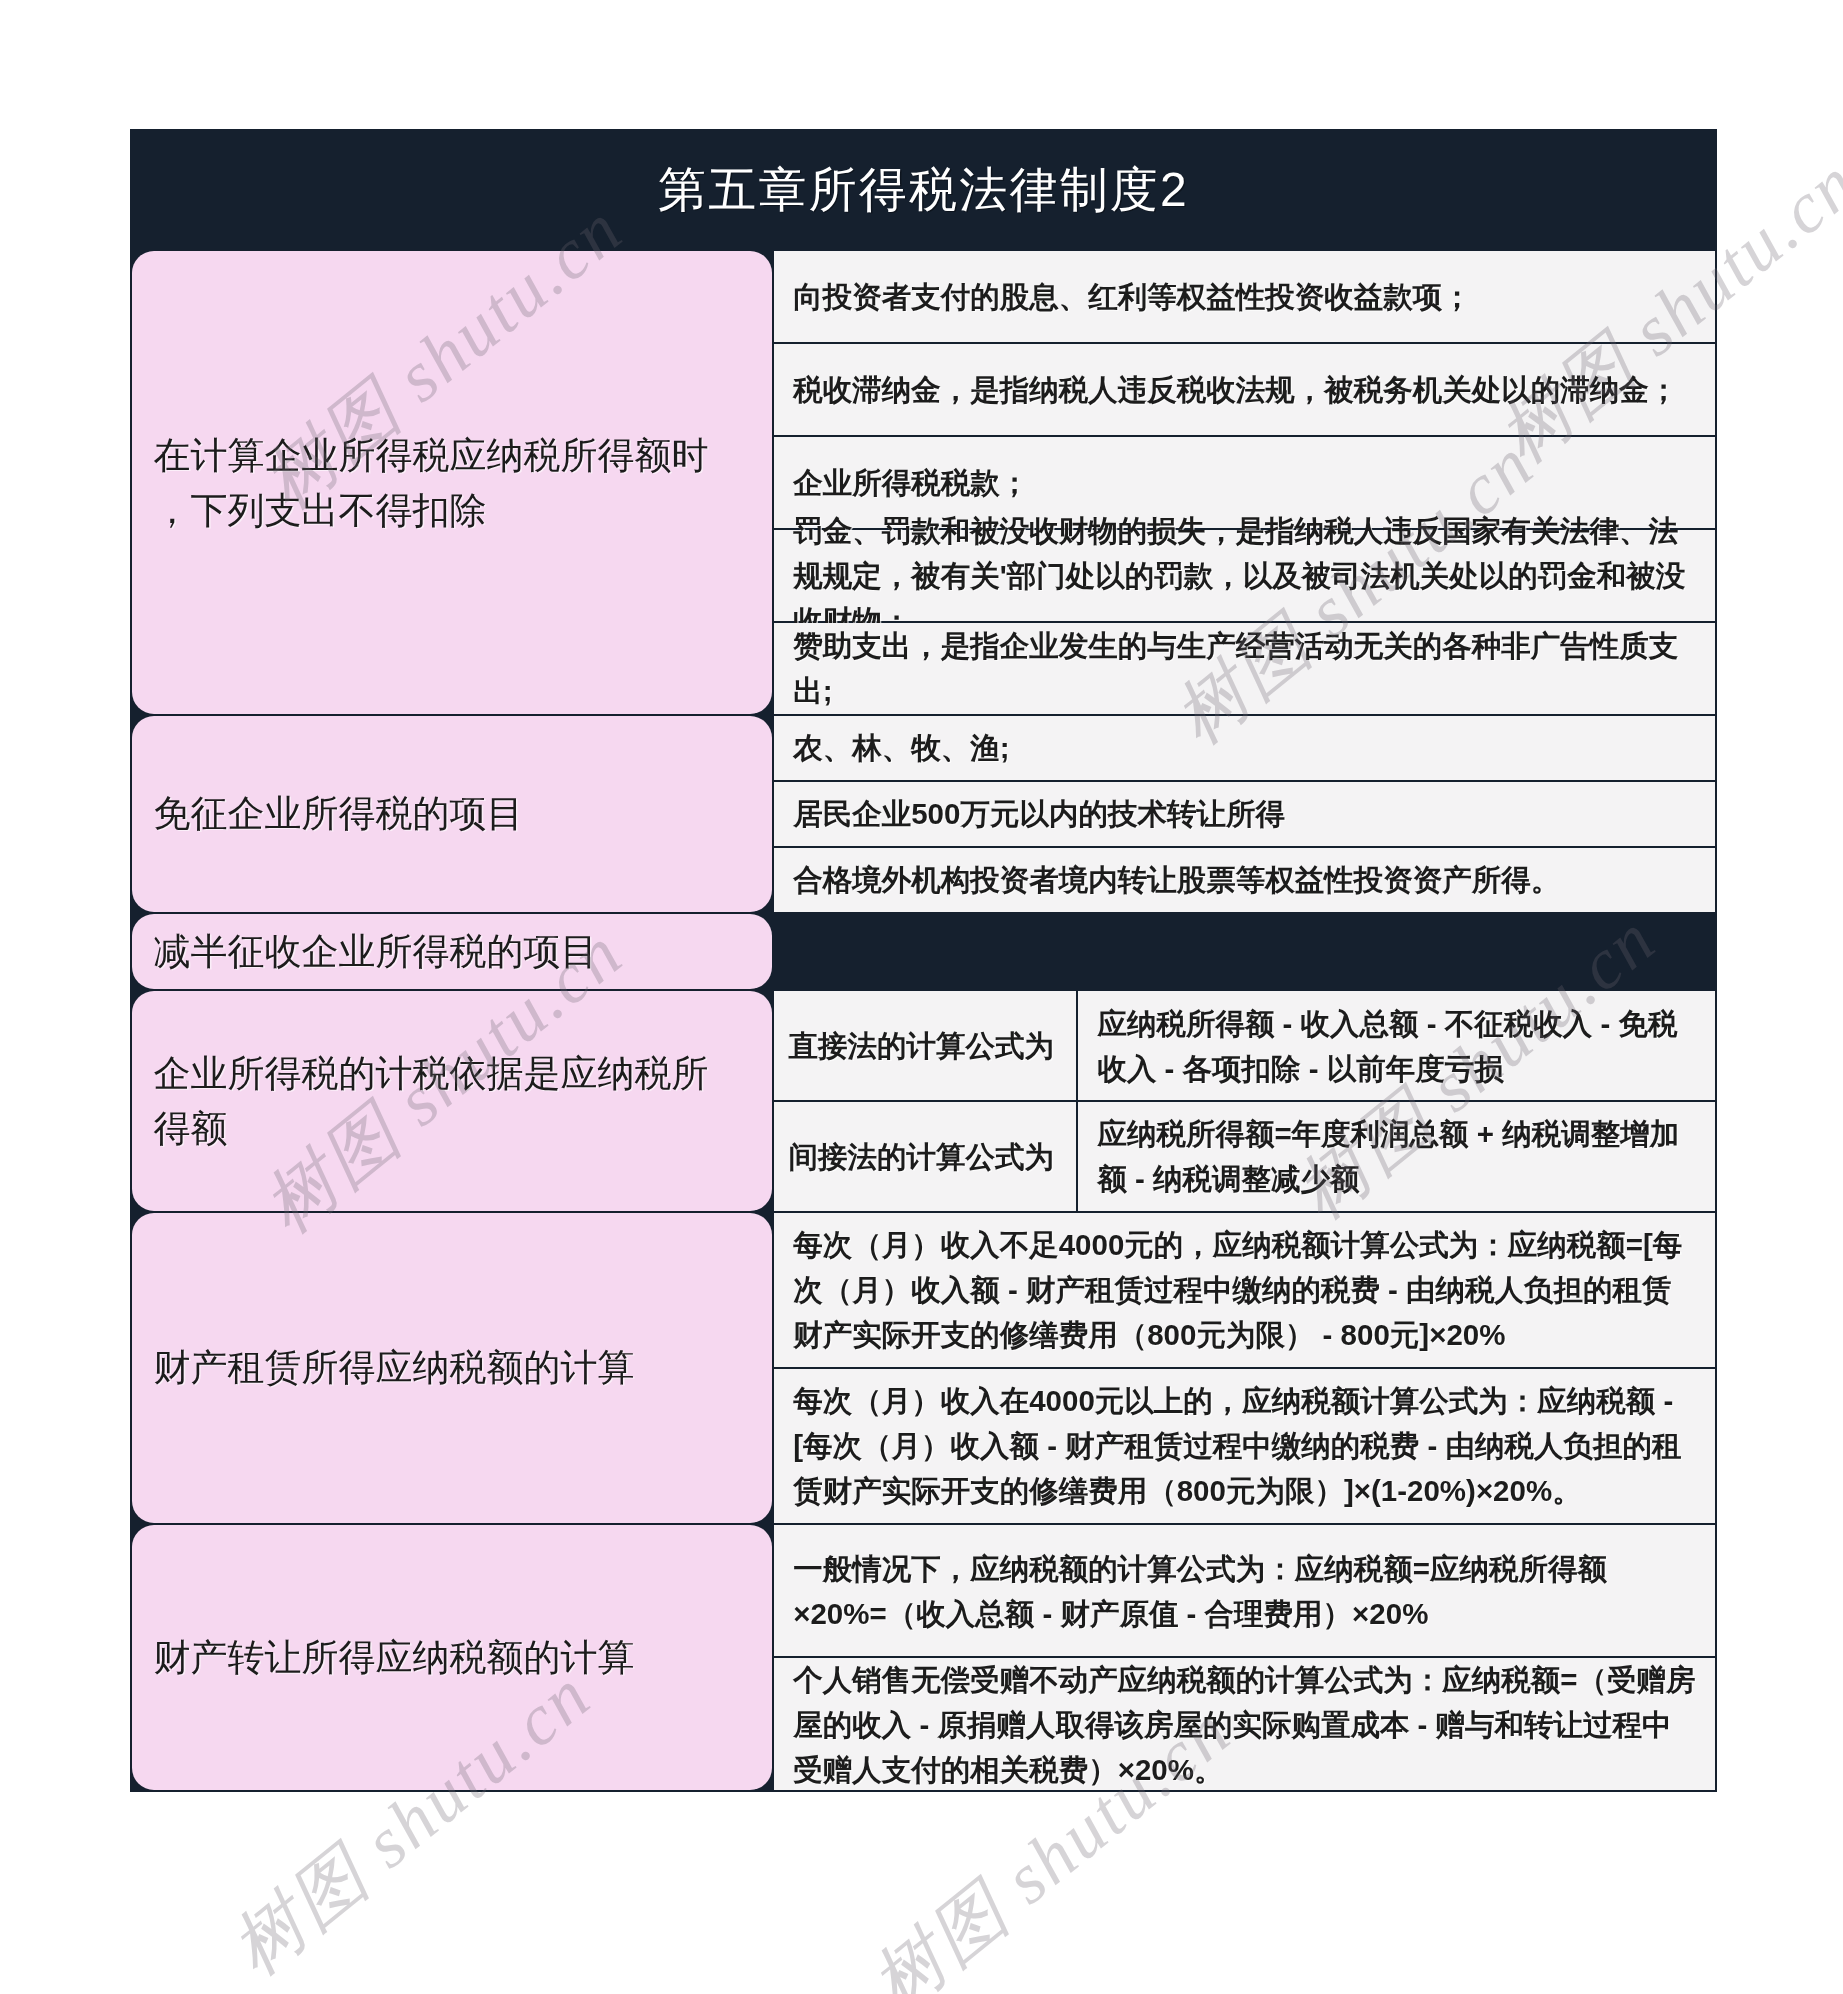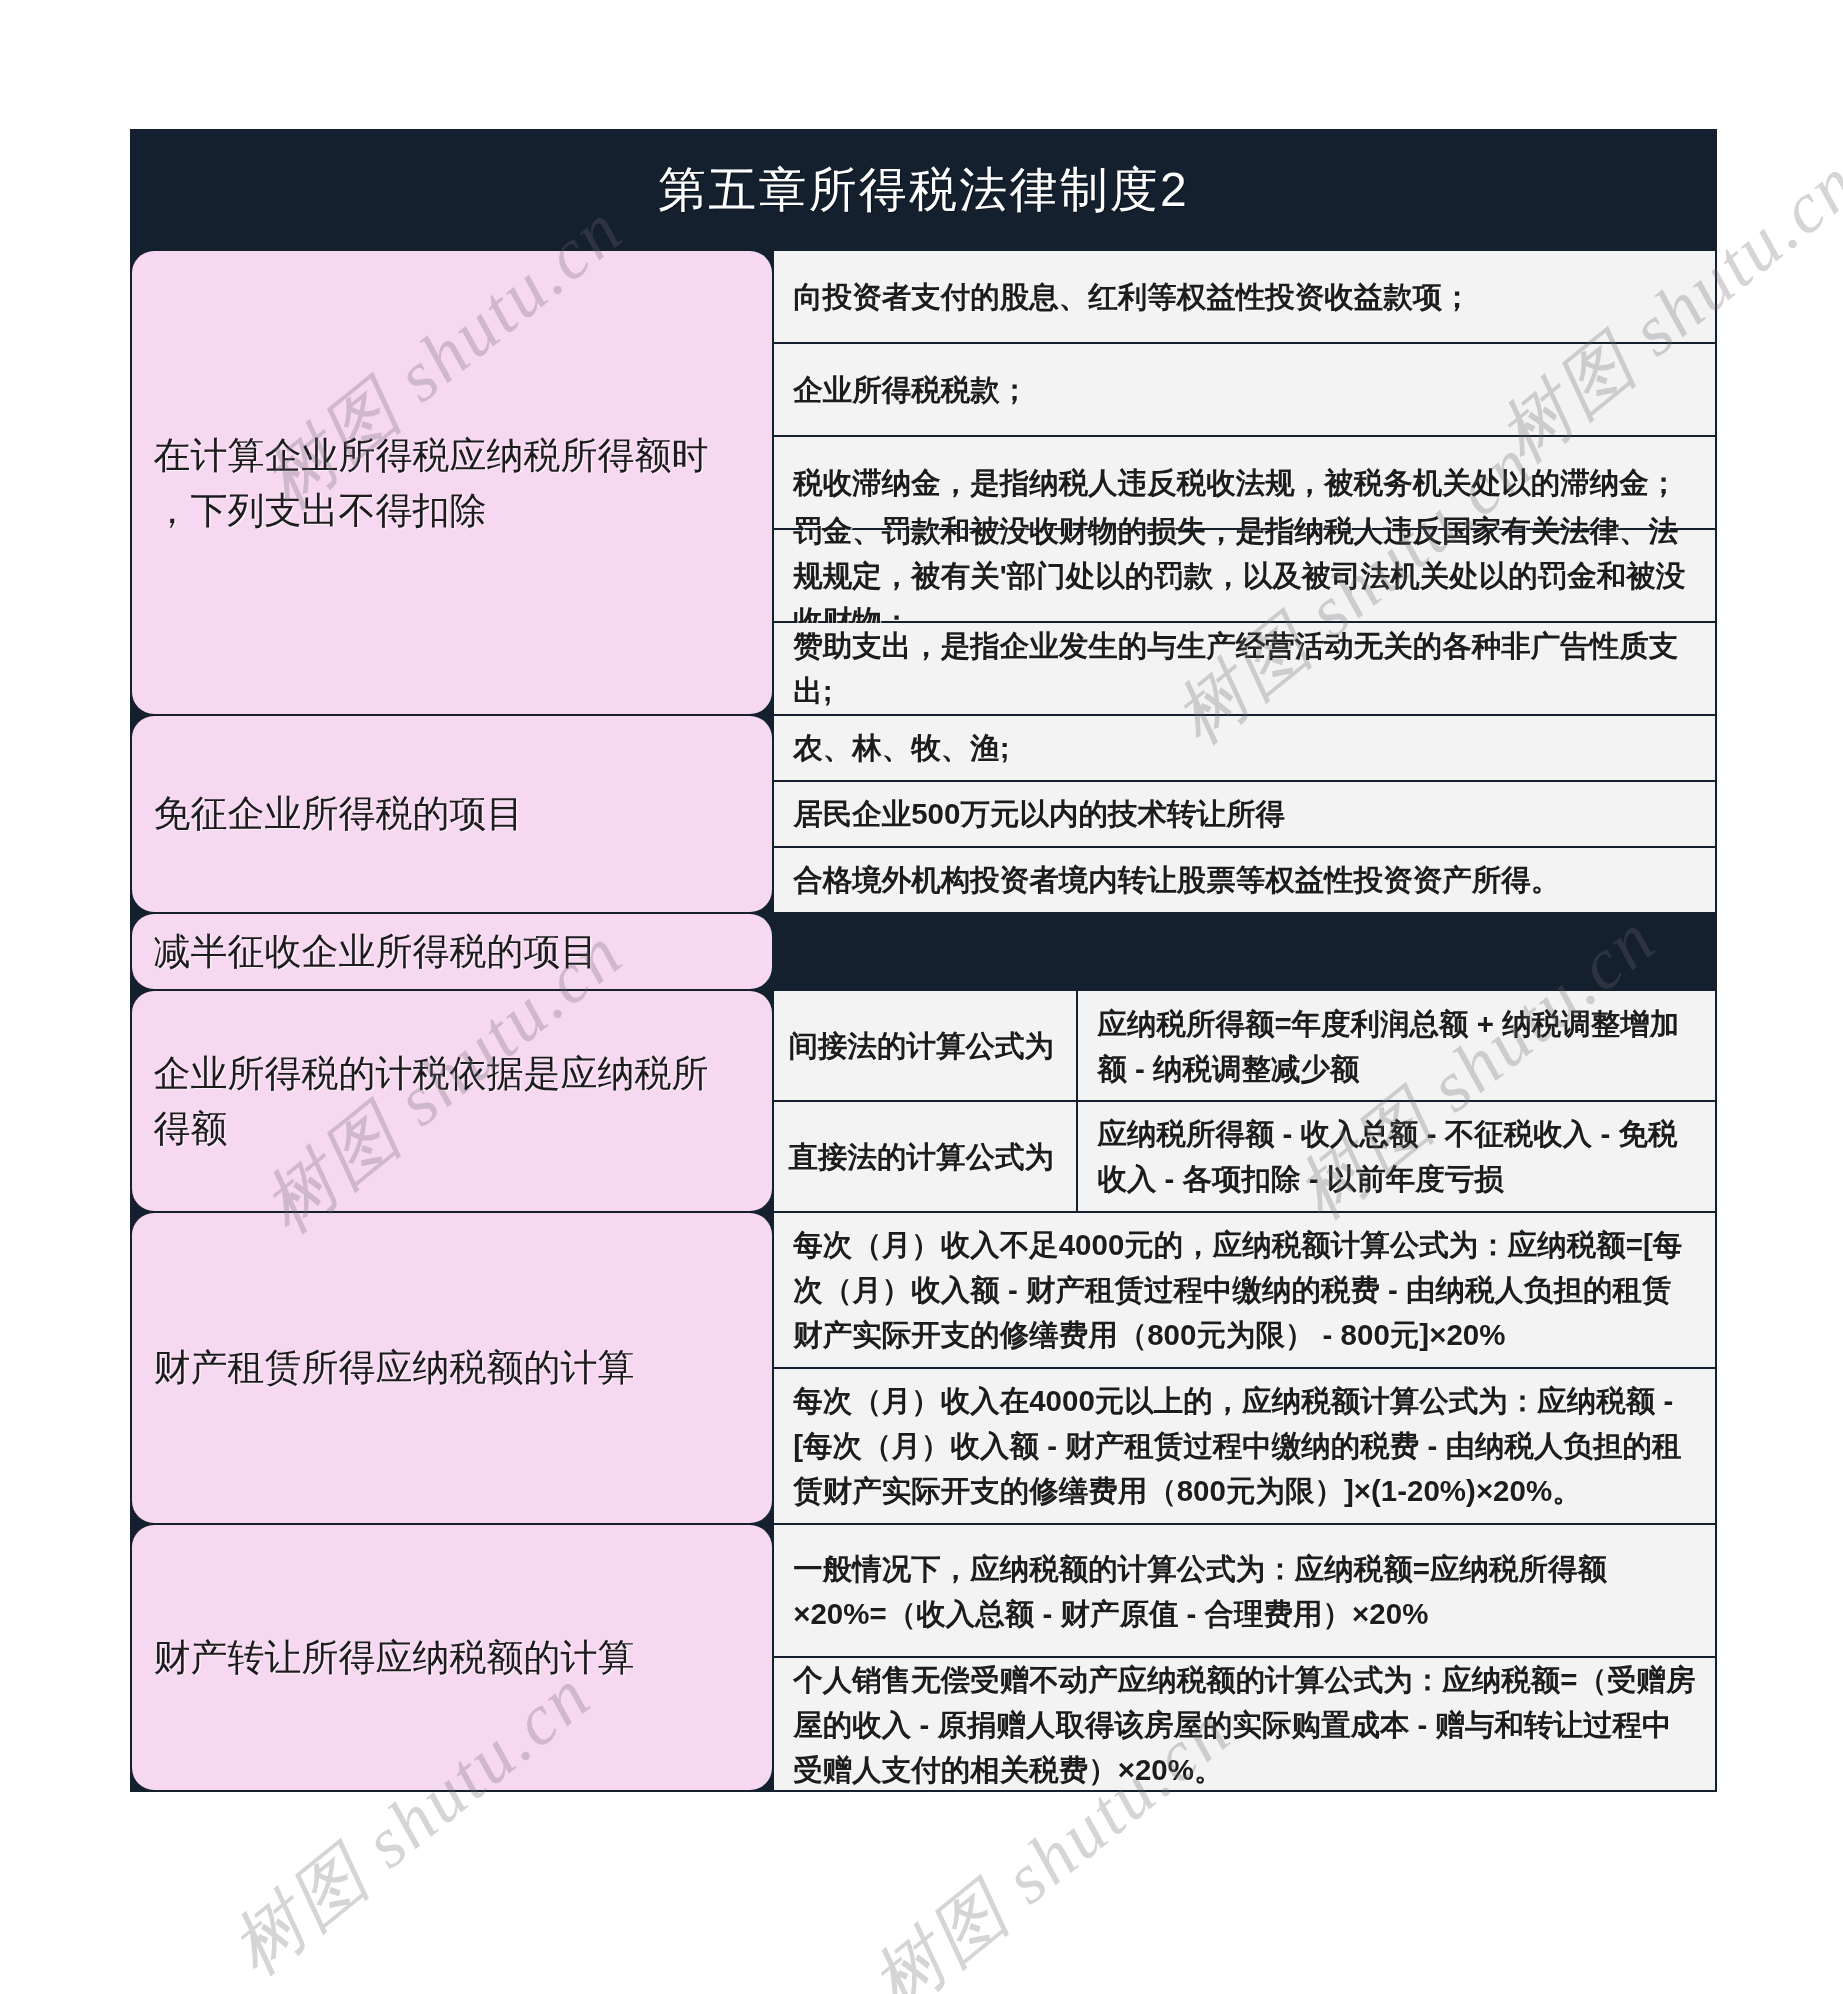--- a/index.html
+++ b/index.html
@@ -80,47 +80,47 @@
 <body>
 
 <div class="canvas">
   <div class="sheet">
     <div class="header">第五章所得税法律制度2</div>
     <div class="rows" id="rows">
         <div class="row">
           <div class="topic">在计算企业所得税应纳税所得额时，下列支出不得扣除</div>
           <div class="group">
             <div class="cell">向投资者支付的股息、红利等权益性投资收益款项；</div>
+            <div class="cell">税收滞纳金，是指纳税人违反税收法规，被税务机关处以的滞纳金；</div>
             <div class="cell">企业所得税税款；</div>
-            <div class="cell">税收滞纳金，是指纳税人违反税收法规，被税务机关处以的滞纳金；</div>
             <div class="cell">罚金、罚款和被没收财物的损失，是指纳税人违反国家有关法律、法规规定，被有关'部门处以的罚款，以及被司法机关处以的罚金和被没收财物；</div>
             <div class="cell">赞助支出，是指企业发生的与生产经营活动无关的各种非广告性质支出;</div>
           </div>
         </div>
         <div class="row">
           <div class="topic">免征企业所得税的项目</div>
           <div class="group">
             <div class="cell">农、林、牧、渔;</div>
             <div class="cell">居民企业500万元以内的技术转让所得</div>
             <div class="cell">合格境外机构投资者境内转让股票等权益性投资资产所得。</div>
           </div>
         </div>
         <div class="row">
           <div class="topic">减半征收企业所得税的项目</div>
         </div>
         <div class="row">
           <div class="topic">企业所得税的计税依据是应纳税所得额</div>
           <div class="group">
             <div class="split">
+              <div class="cell label">直接法的计算公式为</div>
+              <div class="cell formula">应纳税所得额 - 收入总额 - 不征税收入 - 免税收入 - 各项扣除 - 以前年度亏损</div>
+            </div>
+            <div class="split">
               <div class="cell label">间接法的计算公式为</div>
               <div class="cell formula">应纳税所得额=年度利润总额 + 纳税调整增加额 - 纳税调整减少额</div>
-            </div>
-            <div class="split">
-              <div class="cell label">直接法的计算公式为</div>
-              <div class="cell formula">应纳税所得额 - 收入总额 - 不征税收入 - 免税收入 - 各项扣除 - 以前年度亏损</div>
             </div>
           </div>
         </div>
         <div class="row">
           <div class="topic">财产租赁所得应纳税额的计算</div>
           <div class="group">
             <div class="cell">每次（月）收入不足4000元的，应纳税额计算公式为：应纳税额=[每次（月）收入额 - 财产租赁过程中缴纳的税费 - 由纳税人负担的租赁财产实际开支的修缮费用（800元为限） - 800元]×20%</div>
             <div class="cell">每次（月）收入在4000元以上的，应纳税额计算公式为：应纳税额 - [每次（月）收入额 - 财产租赁过程中缴纳的税费 - 由纳税人负担的租赁财产实际开支的修缮费用（800元为限）]×(1-20%)×20%。</div>
           </div>
         </div>

